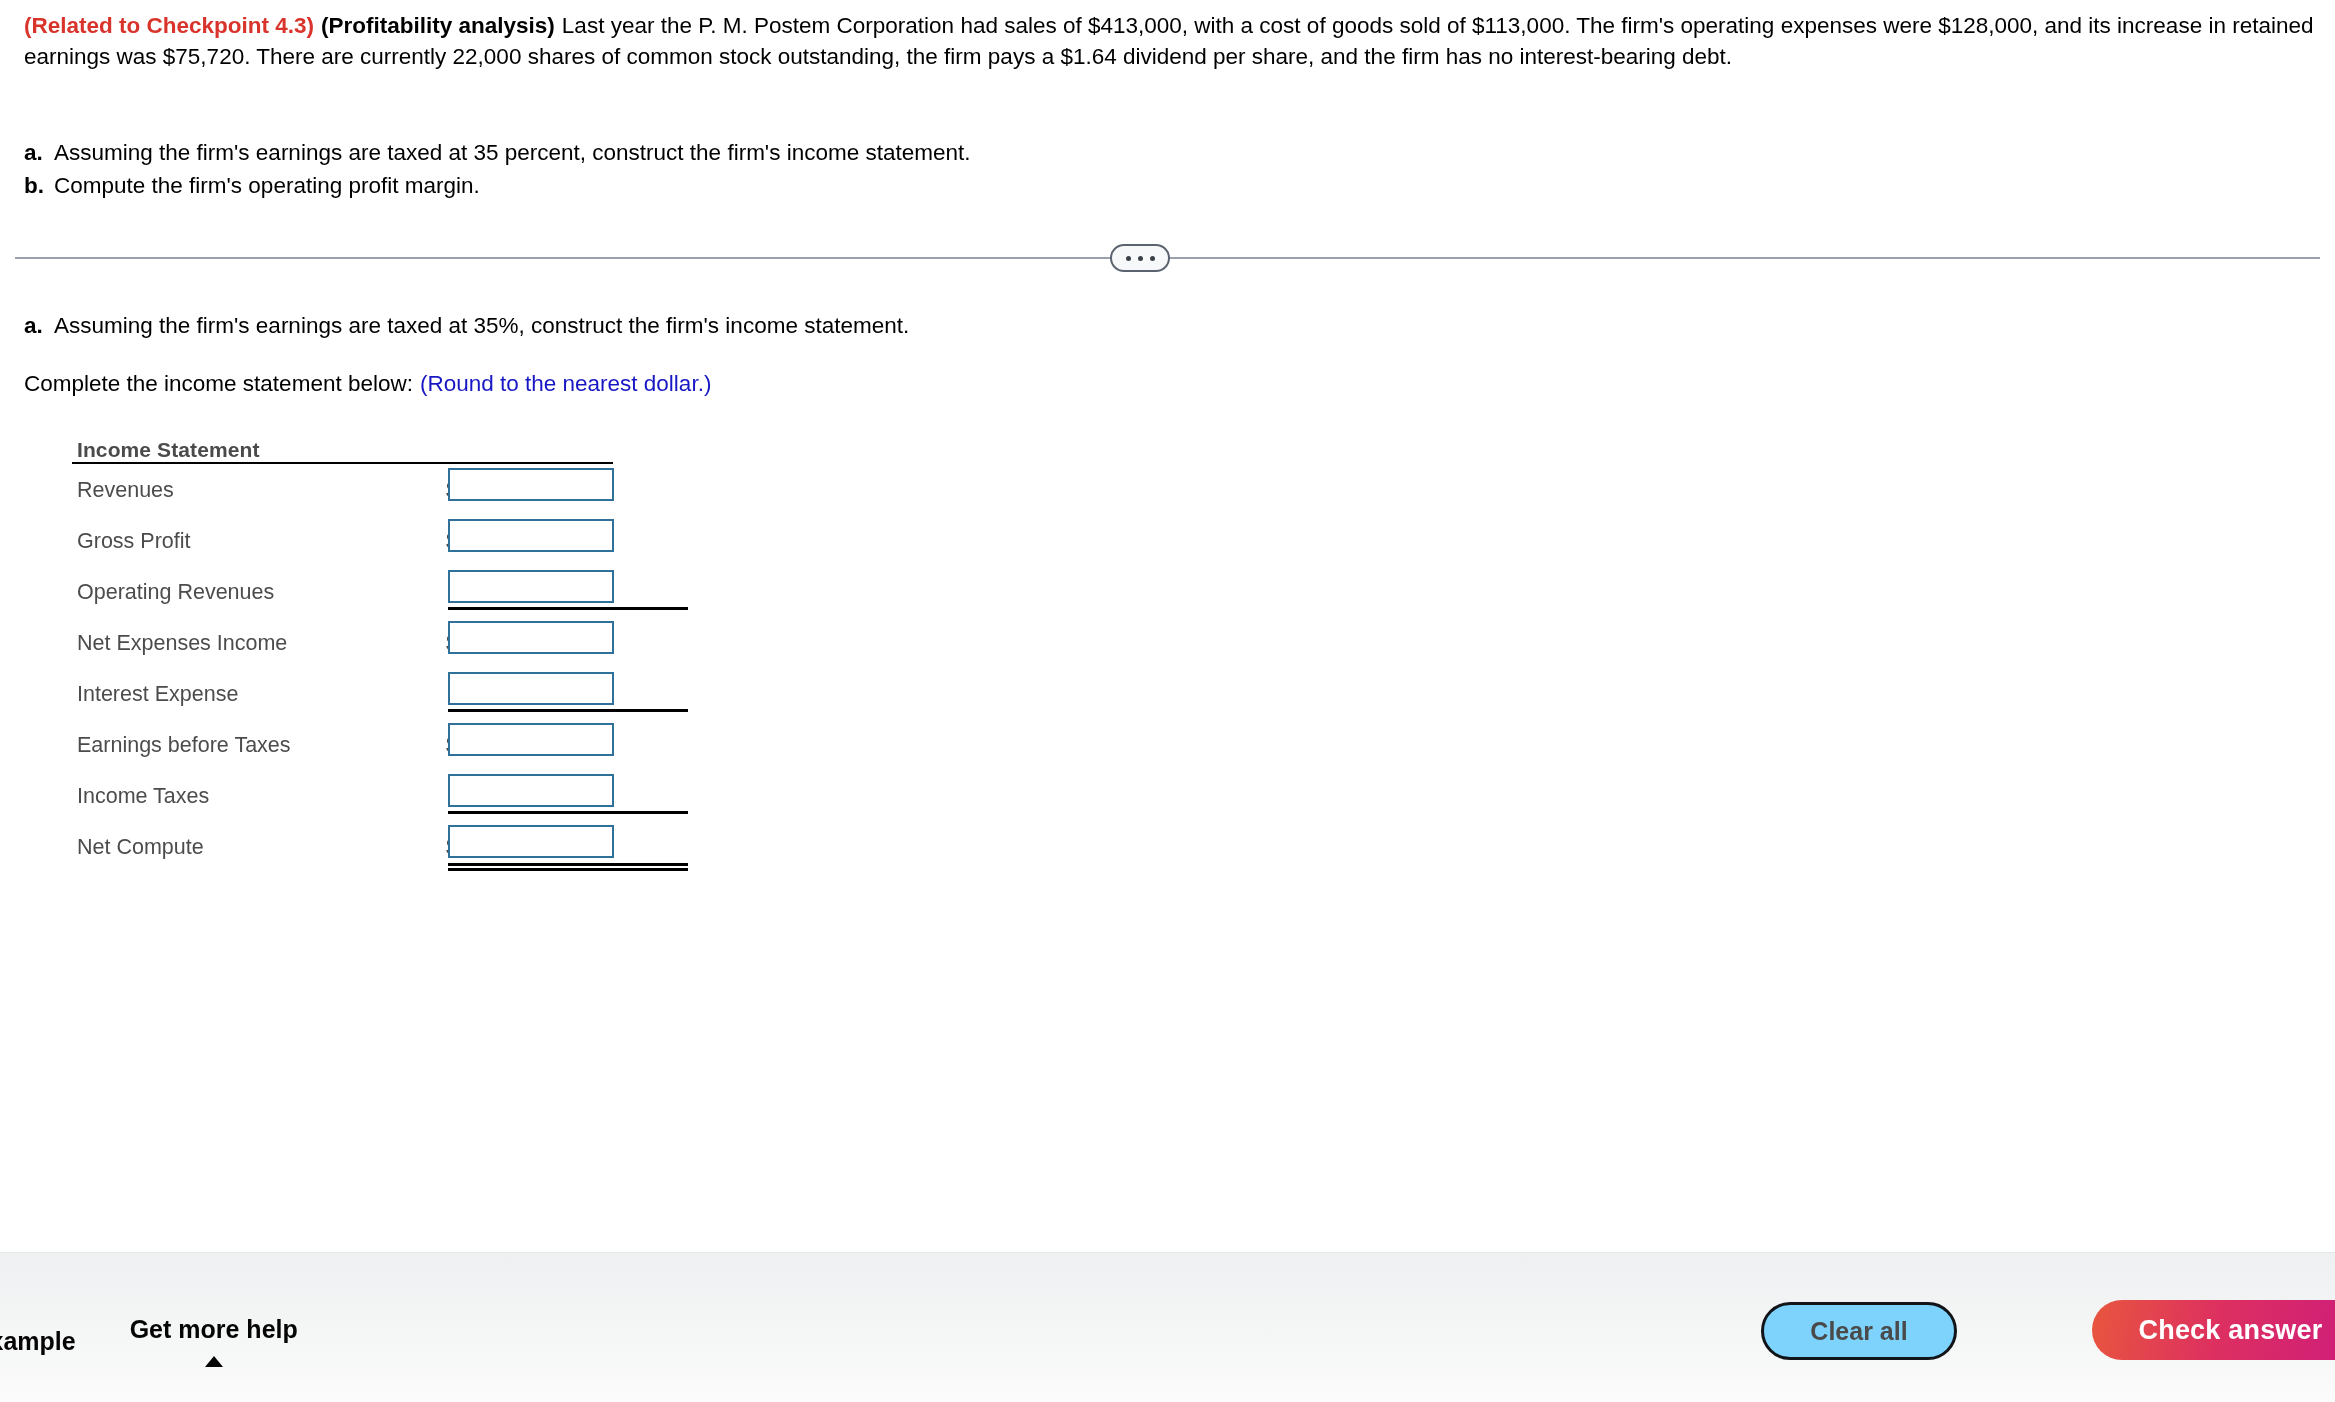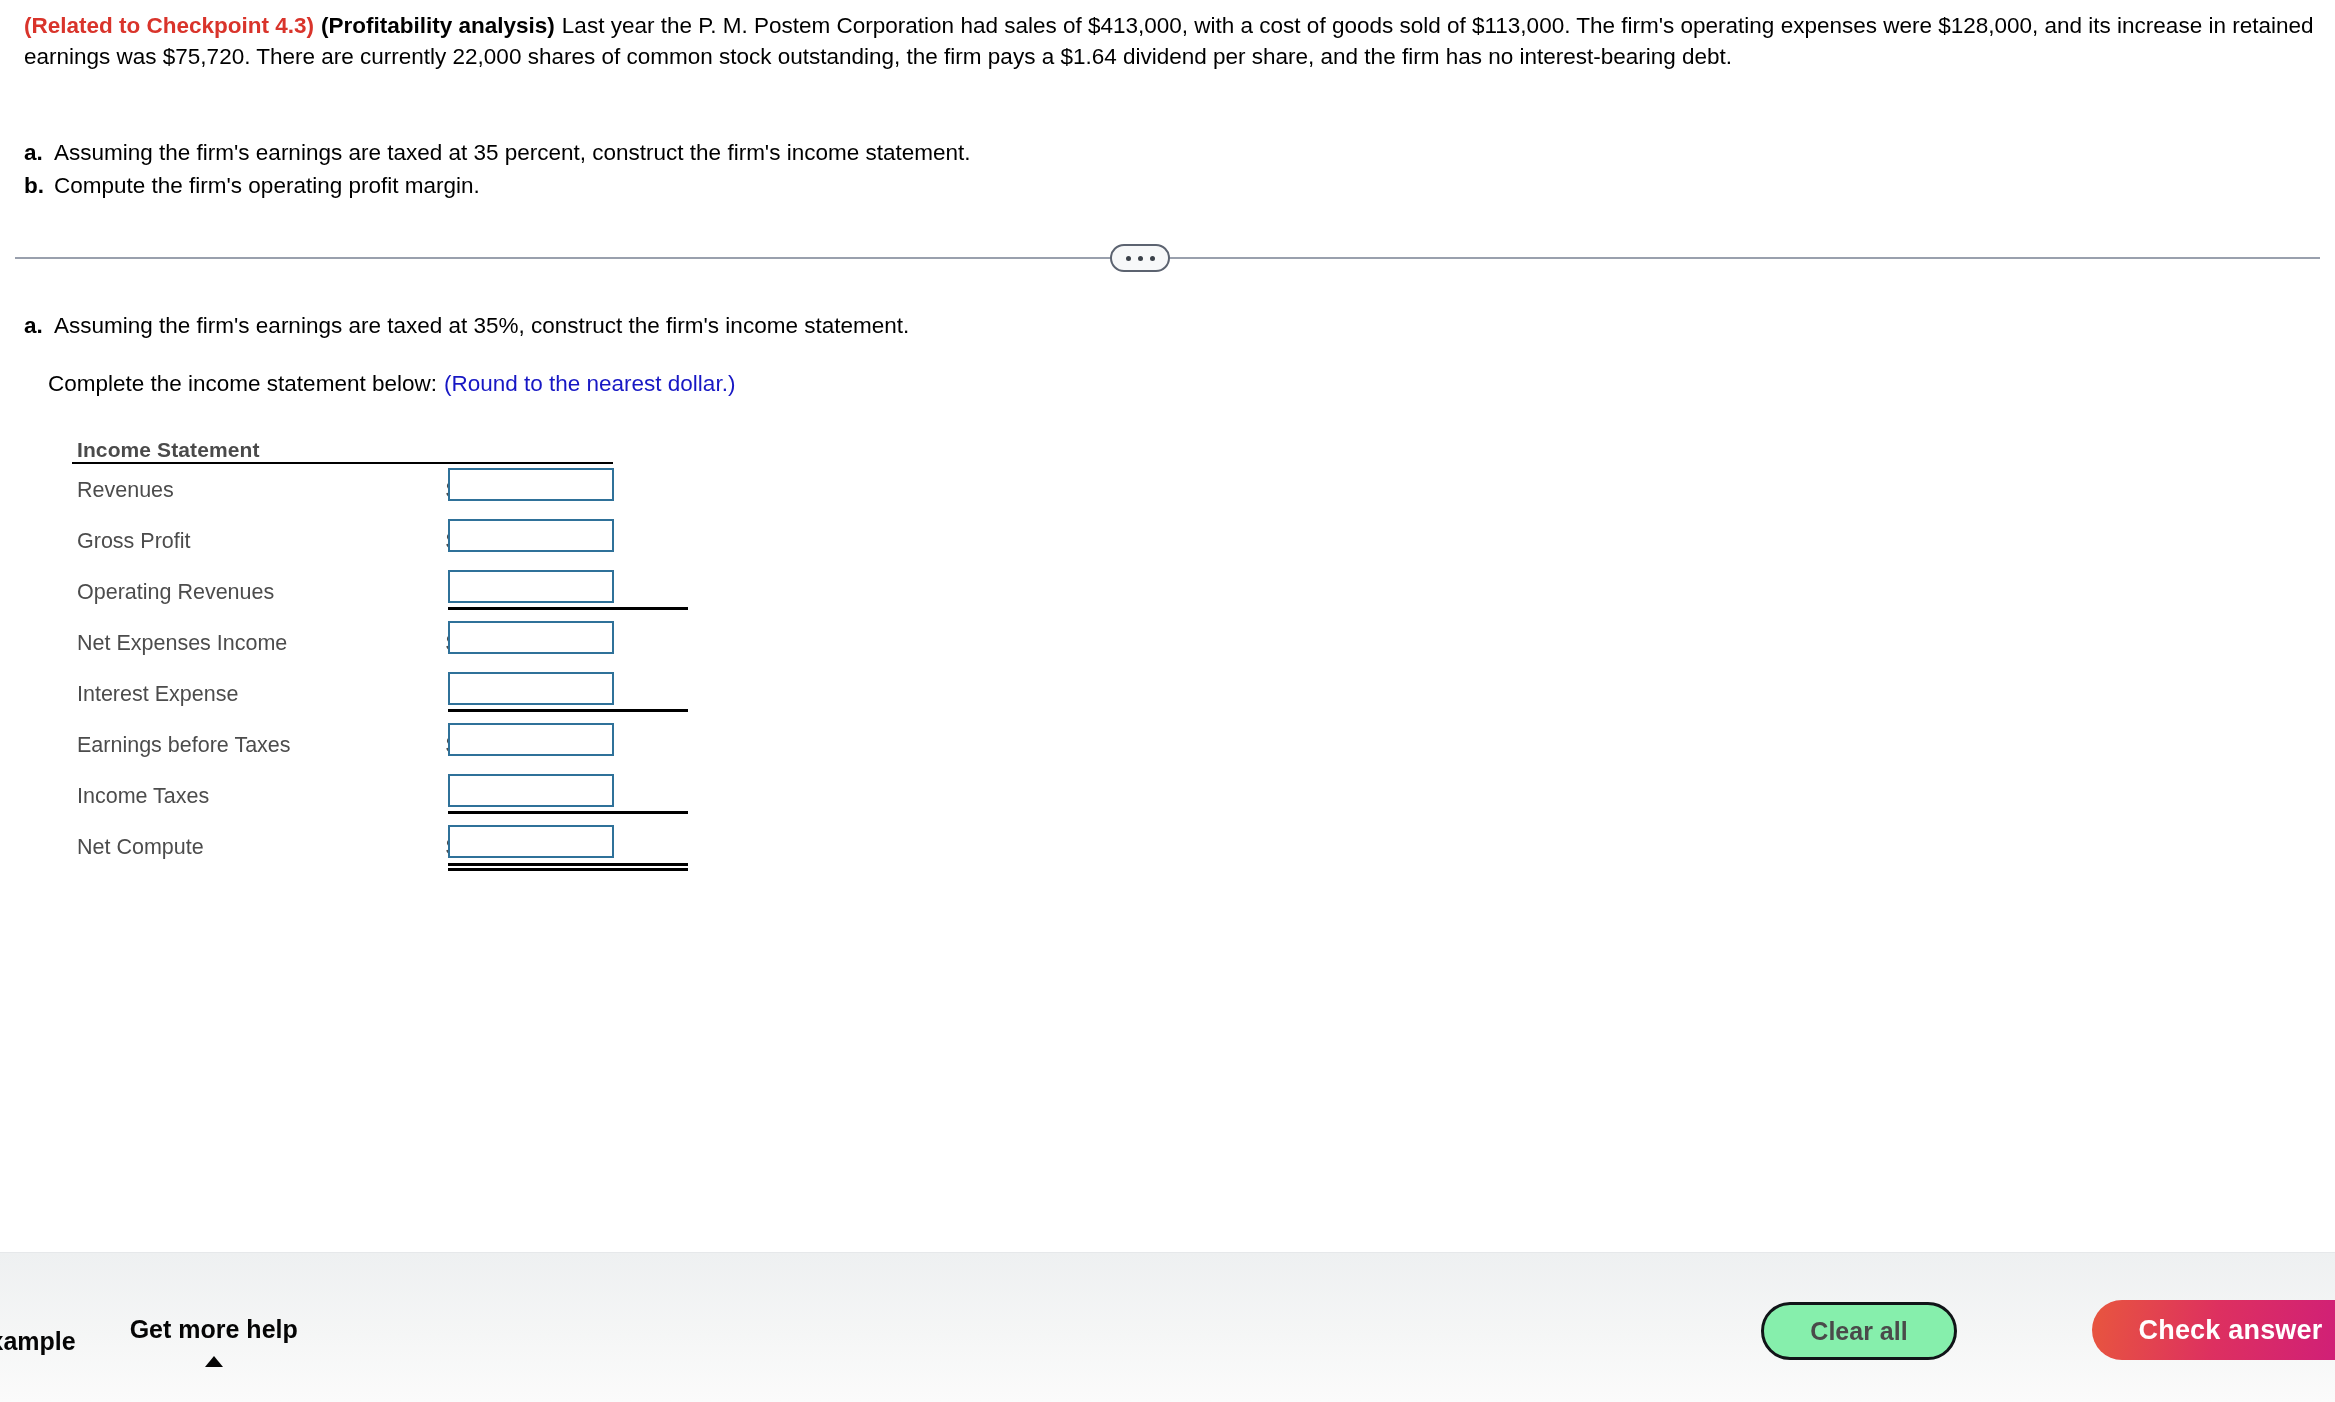--- a/index.html
+++ b/index.html
@@ -92,21 +92,20 @@
     line-height: 31px;
     color: #000000;
     display: flex;
   }
   .complete-line {
     position: absolute;
     left: 24px; top: 368px;
     font-size: 22.5px;
     line-height: 31px;
     color: #000000;
-    margin-left: 24px;
   }
   .round-note {
     color: #1717c4;
   }
 
   
   .is-table {
     position: absolute;
     left: 72px;
     top: 438px;
@@ -228,21 +227,21 @@
   }
 
   .btn-clear {
     position: absolute;
     left: 1761px;
     top: 1302px;
     width: 196px;
     height: 58px;
     border-radius: 29px;
     border: 3px solid #111418;
-    background: #86efac;
+    background: #7dd3fc;
     color: #4a4a4a;
     font-size: 25px;
     font-weight: bold;
     font-family: "Liberation Sans", sans-serif;
     cursor: pointer;
   }
   .btn-check {
     position: absolute;
     left: 2092px;
     top: 1300px;

